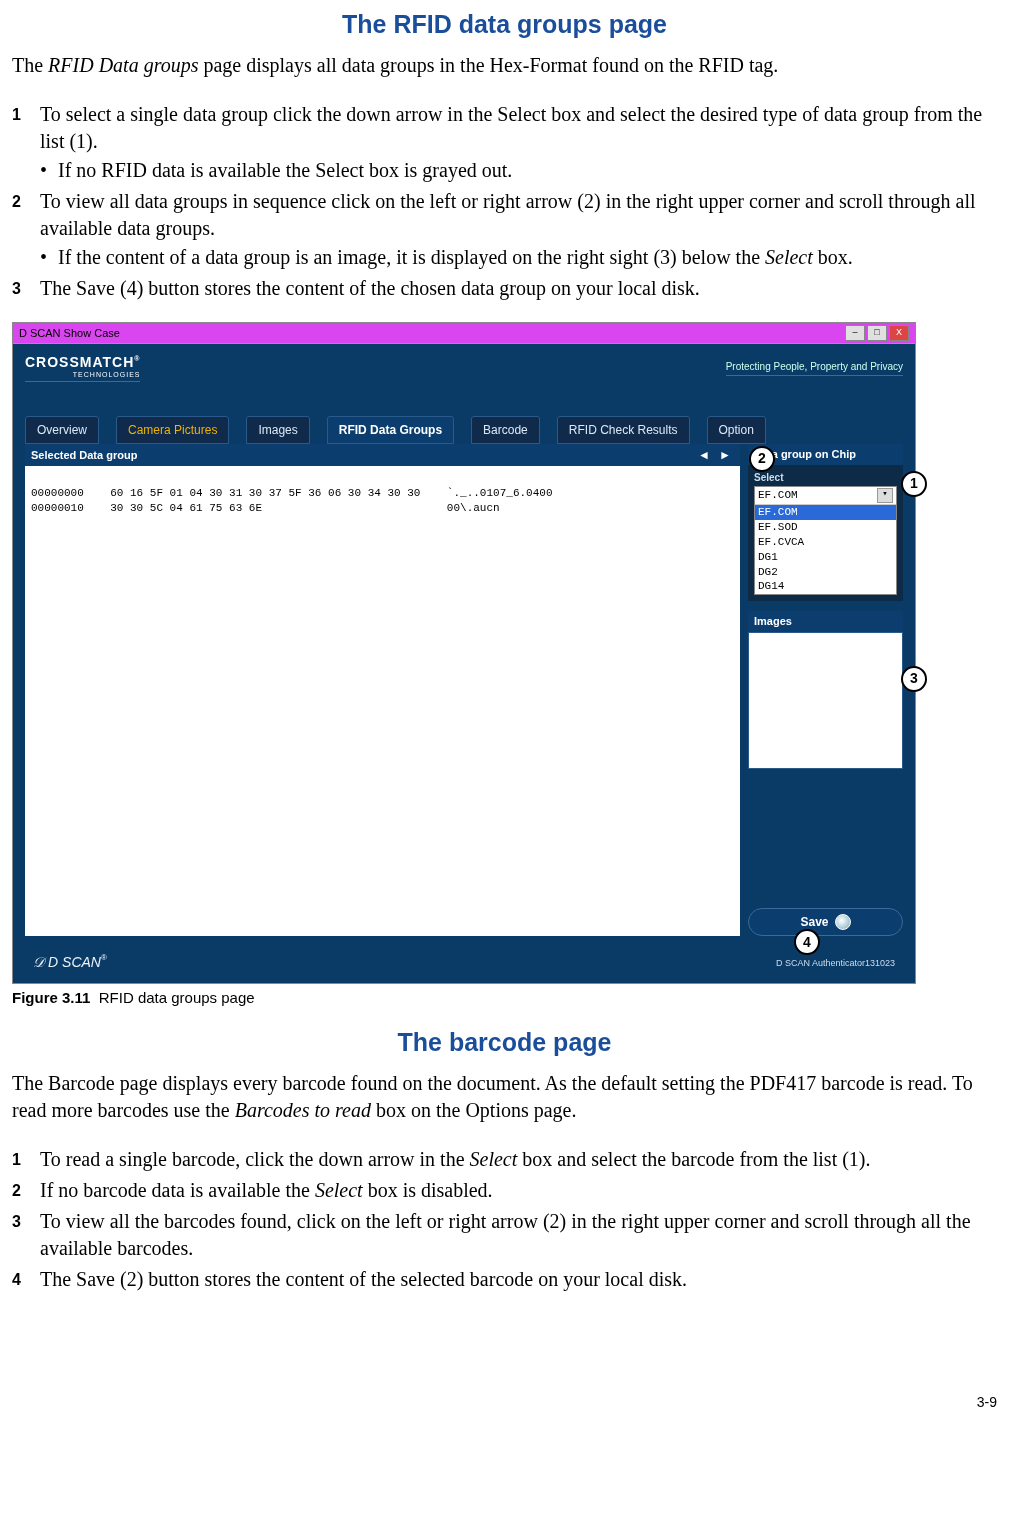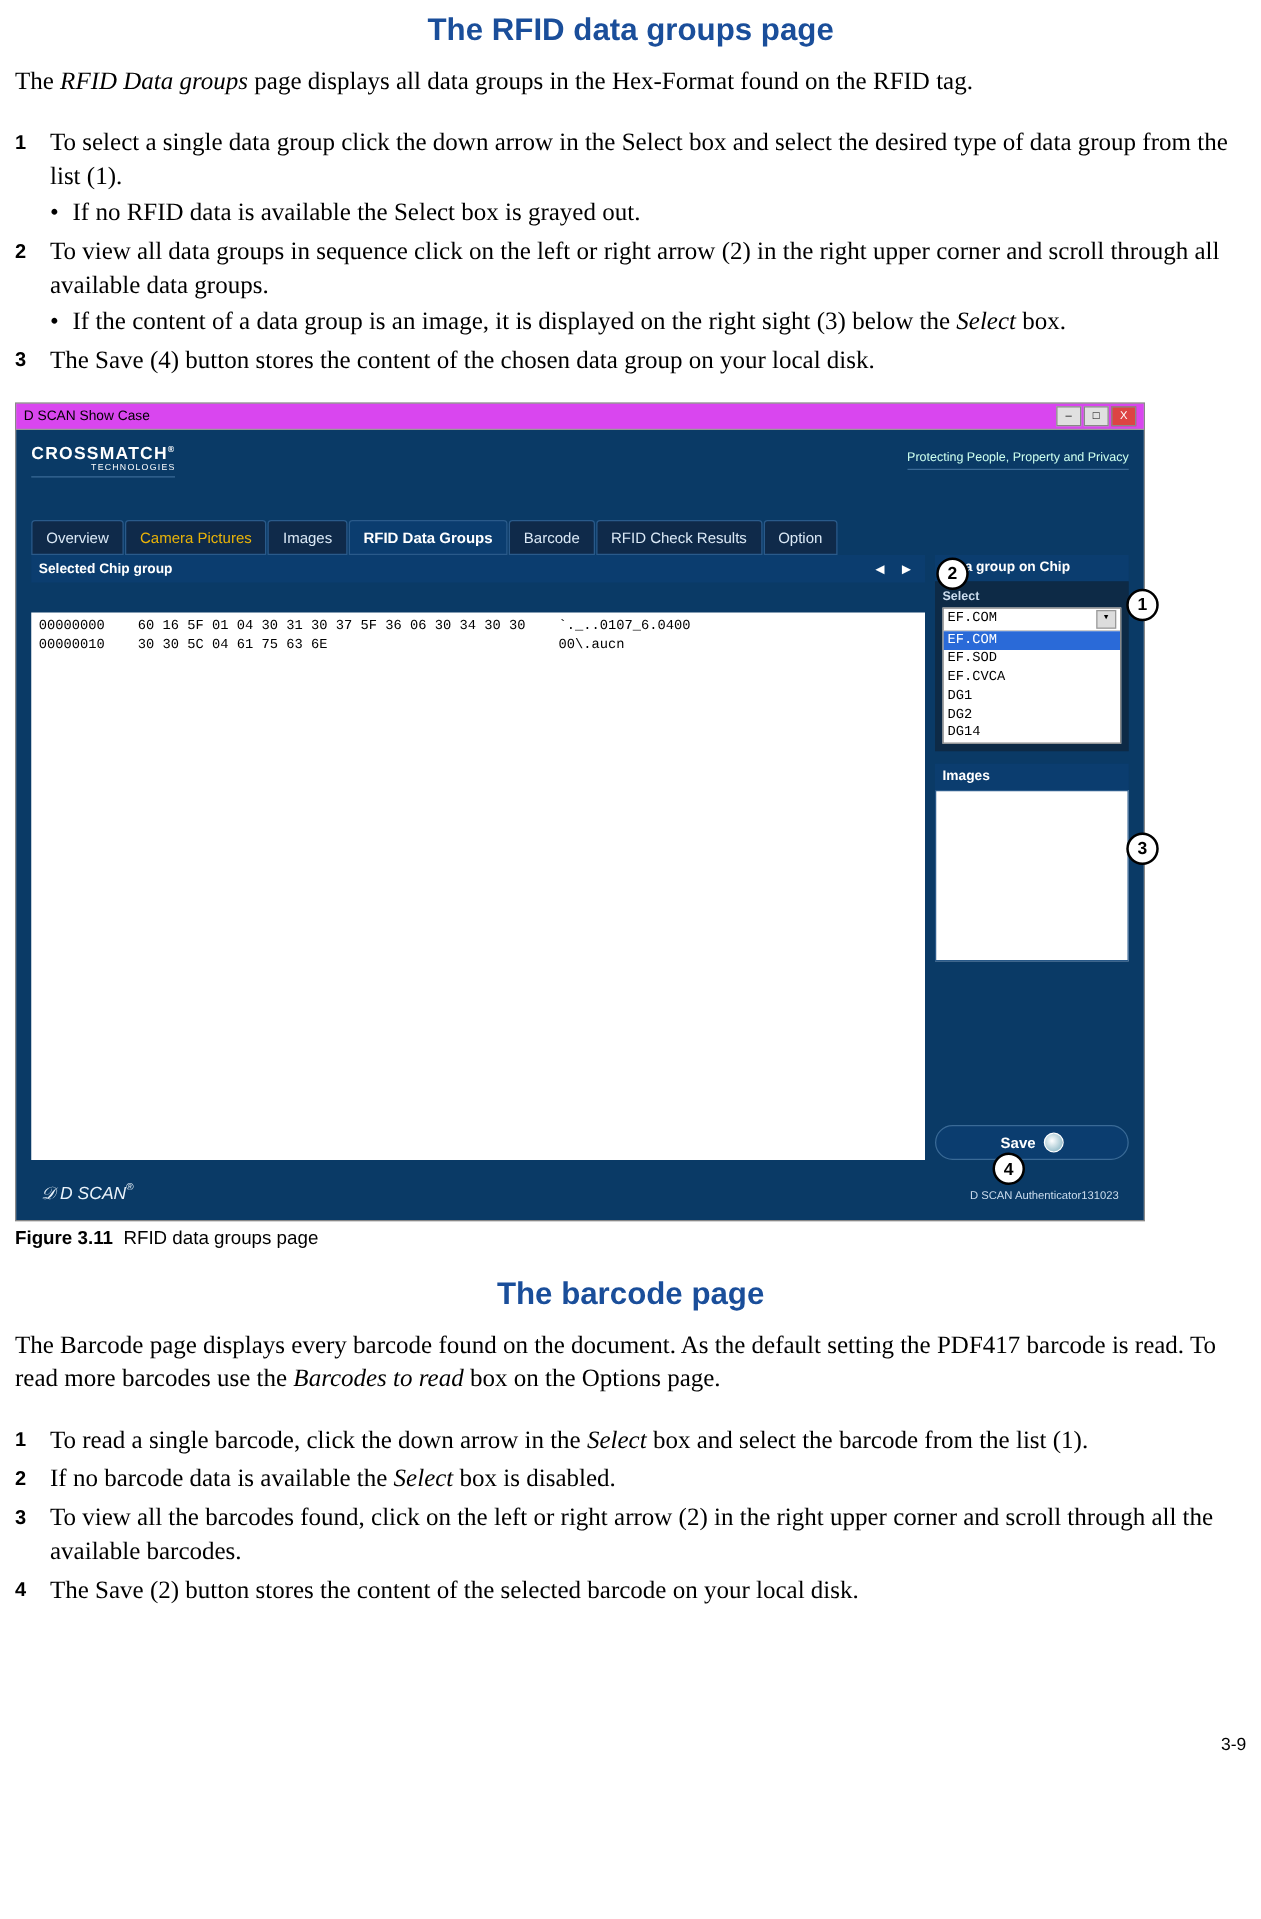--- a/index.html
+++ b/index.html
@@ -115,21 +115,21 @@
     .brand .sub { font-size: 7px; letter-spacing: 1px; font-weight: normal; display:block; text-align:right; margin-top:-2px;}
     .tagline {
       font-size: 10px;
       color: #cfe;
       border-bottom: 1px solid #3a6a96;
       padding-bottom: 2px;
     }
     .tab-row {
       display: flex;
       padding: 28px 12px 0 12px;
-      gap: 1px;
+      gap: 17px;
       align-items: center;
     }
     .tab {
       background: #0f2a4a;
       color: #dbe9f6;
       font-size: 12px;
       padding: 5px 11px;
       border-radius: 3px 3px 0 0;
       border: 1px solid #2a5a8a;
     }
@@ -156,26 +156,25 @@
       display: flex;
       justify-content: space-between;
       align-items: center;
     }
     .arrows { font-size: 12px; letter-spacing: 3px; }
     .hex-view {
       background: #fff;
       color: #000;
       font-family: "Courier New", monospace;
       font-size: 11px;
-      padding: 4px 6px;
+      padding: 20px 6px;
       height: 430px;
       white-space: pre;
       overflow: hidden;
       line-height: 1.35;
-      margin-top: 24px;
     }
     .right-panel {
       width: 155px;
       display: flex;
       flex-direction: column;
     }
     .rp-hdr {
       background: #0b3d6f;
       color: #fff;
       font-size: 11px;
@@ -340,21 +339,21 @@
       <div class="tab pic">Camera Pictures</div>
       <div class="tab">Images</div>
       <div class="tab active">RFID Data Groups</div>
       <div class="tab">Barcode</div>
       <div class="tab">RFID Check Results</div>
       <div class="tab">Option</div>
     </div>
     <div class="content-row">
       <div class="left-panel">
         <div class="panel-hdr">
-          <span>Selected Chip group</span>
+          <span>Selected Data group</span>
           <span class="arrows">◄ ►</span>
         </div>
         <div class="hex-view" id="hex-view">00000000    60 16 5F 01 04 30 31 30 37 5F 36 06 30 34 30 30    `._..0107_6.0400
 00000010    30 30 5C 04 61 75 63 6E                            00\.aucn</div>
       </div>
       <div class="right-panel">
         <div class="rp-hdr">Data group on Chip</div>
         <div class="rp-box">
           <div class="rp-label">Select</div>
           <div class="select-box">

